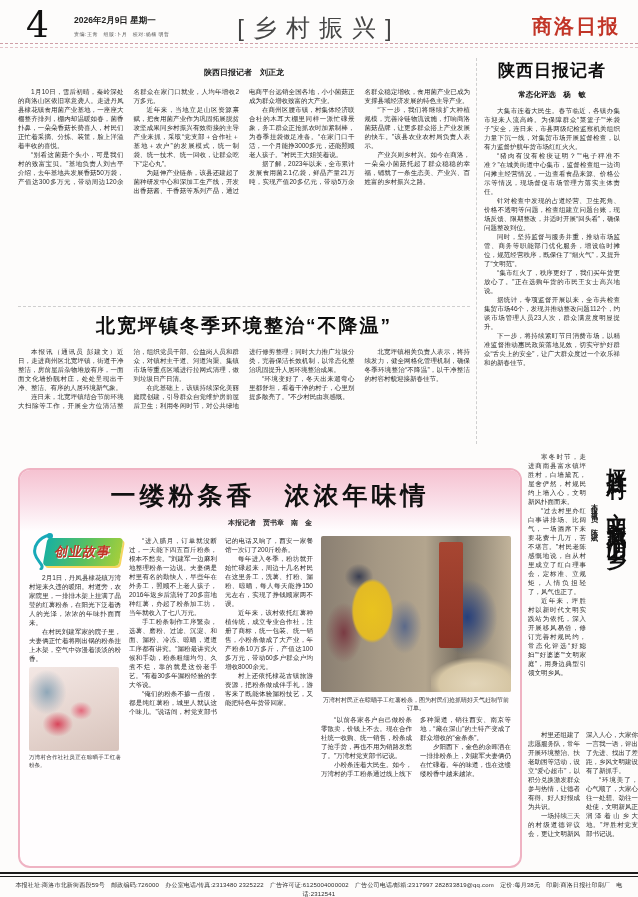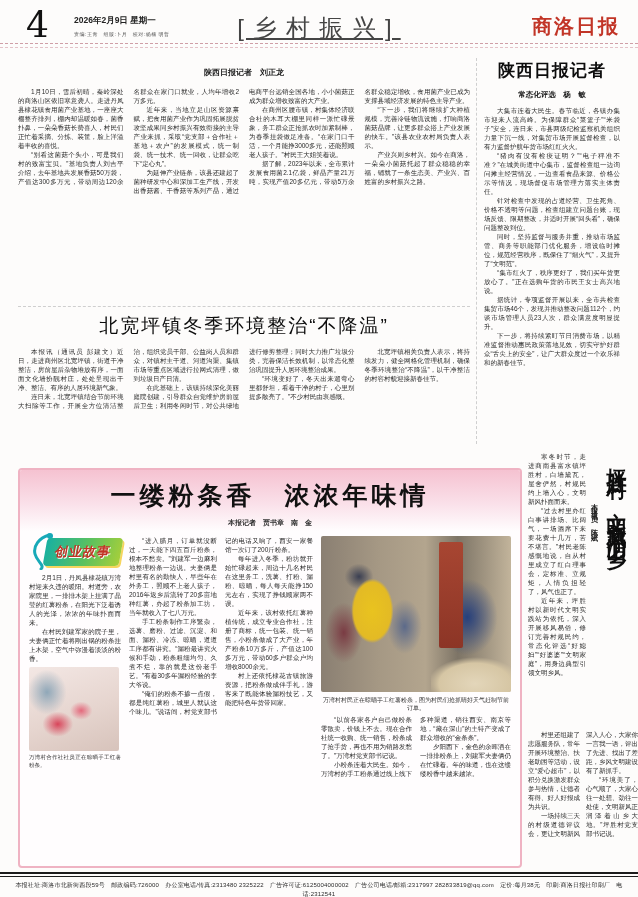--- a/index.html
+++ b/index.html
@@ -8,21 +8,21 @@
          font-family:"Liberation Sans","DejaVu Sans",sans-serif; color:#1a1a1a; }
 
   .abs { position:absolute; }
 
   
   .page-num { left:26px; top:4px; font-size:36px; font-family:"DejaVu Serif",serif; font-weight:400; color:#111; }
   .date-block { left:74px; top:15px; }
   .date-line { font-size:8.5px; font-weight:bold; color:#222; }
   .staff-line { font-size:5px; color:#555; margin-top:4px; letter-spacing:.5px; }
   .section-title { left:0; right:0; top:12px; text-align:center; font-size:24px;
-                   letter-spacing:9px; color:#454545; font-weight:500;text-decoration:underline; }
+                   letter-spacing:9px; color:#454545; font-weight:500; }
   .masthead { right:18px; top:13px; font-size:20px; color:#c23527; font-weight:bold;
               font-family:"DejaVu Serif",serif; letter-spacing:2px; }
   .hdr-sep1 { left:0; right:0; top:43px; border-top:1px dashed #cf9ea6; }
   .hdr-sep2 { left:0; right:0; top:47px; border-top:1px dashed #e3c3c8; }
 
   
   .news p { font-size:6.5px; line-height:9px; text-align:justify; text-indent:2em; color:#2b2b2b; }
 
   
   .main-article { left:18px; top:58px; width:452px; }
@@ -35,26 +35,26 @@
   
   .right-article { left:484px; top:58px; width:136px; }
   .right-title { text-align:center; font-size:17px; font-weight:bold; line-height:25px; letter-spacing:1px; color:#0d0d0d; }
   .right-byline { text-align:center; font-size:7.5px; font-weight:bold; margin:7px 0 6px; }
   .right-body { height:308px; overflow:hidden; }
 
   .mid-sep { left:18px; top:306px; width:452px; border-top:1px dashed #cfcfcf; }
 
   
   .middle-article { left:18px; top:313px; width:452px; }
-  .middle-title { text-align:center; font-size:19px; font-weight:normal; letter-spacing:2px; color:#0d0d0d; }
+  .middle-title { text-align:center; font-size:19px; font-weight:bold; letter-spacing:2px; color:#0d0d0d; }
   .middle-body { margin-top:8px; height:110px; column-count:4; column-gap:10px; overflow:hidden; }
 
   
   .feature-box { left:18px; top:468px; width:504px; height:400px; border:2px solid #efb3c3;
-                 border-radius:4px; background:#fffdfe; overflow:hidden; }
+                 border-radius:12px; background:#fffdfe; overflow:hidden; }
   .feature-header { background:linear-gradient(180deg,#f5c2d1 0%,#fae0e9 55%,#fffdfe 100%); padding:9px 0 3px; }
   .feature-title { text-align:center; font-size:25px; font-weight:bold; letter-spacing:4px; color:#111; }
   .feature-byline { text-align:center; font-size:7px; font-weight:bold; margin-top:6px; color:#333; }
   .feature-content { display:flex; gap:8px; padding:5px 9px 4px; }
   .f-col1 { width:92px; }
   .f-col23 { width:184px; column-count:2; column-gap:8px; height:336px; overflow:hidden; }
   .f-right { flex:1; display:flex; flex-direction:column; }
 
   .badge-wrap { position:relative; width:90px; height:32px; margin:0 0 5px 2px; }
   .badge { position:absolute; left:14px; top:2px; right:0; bottom:2px;

